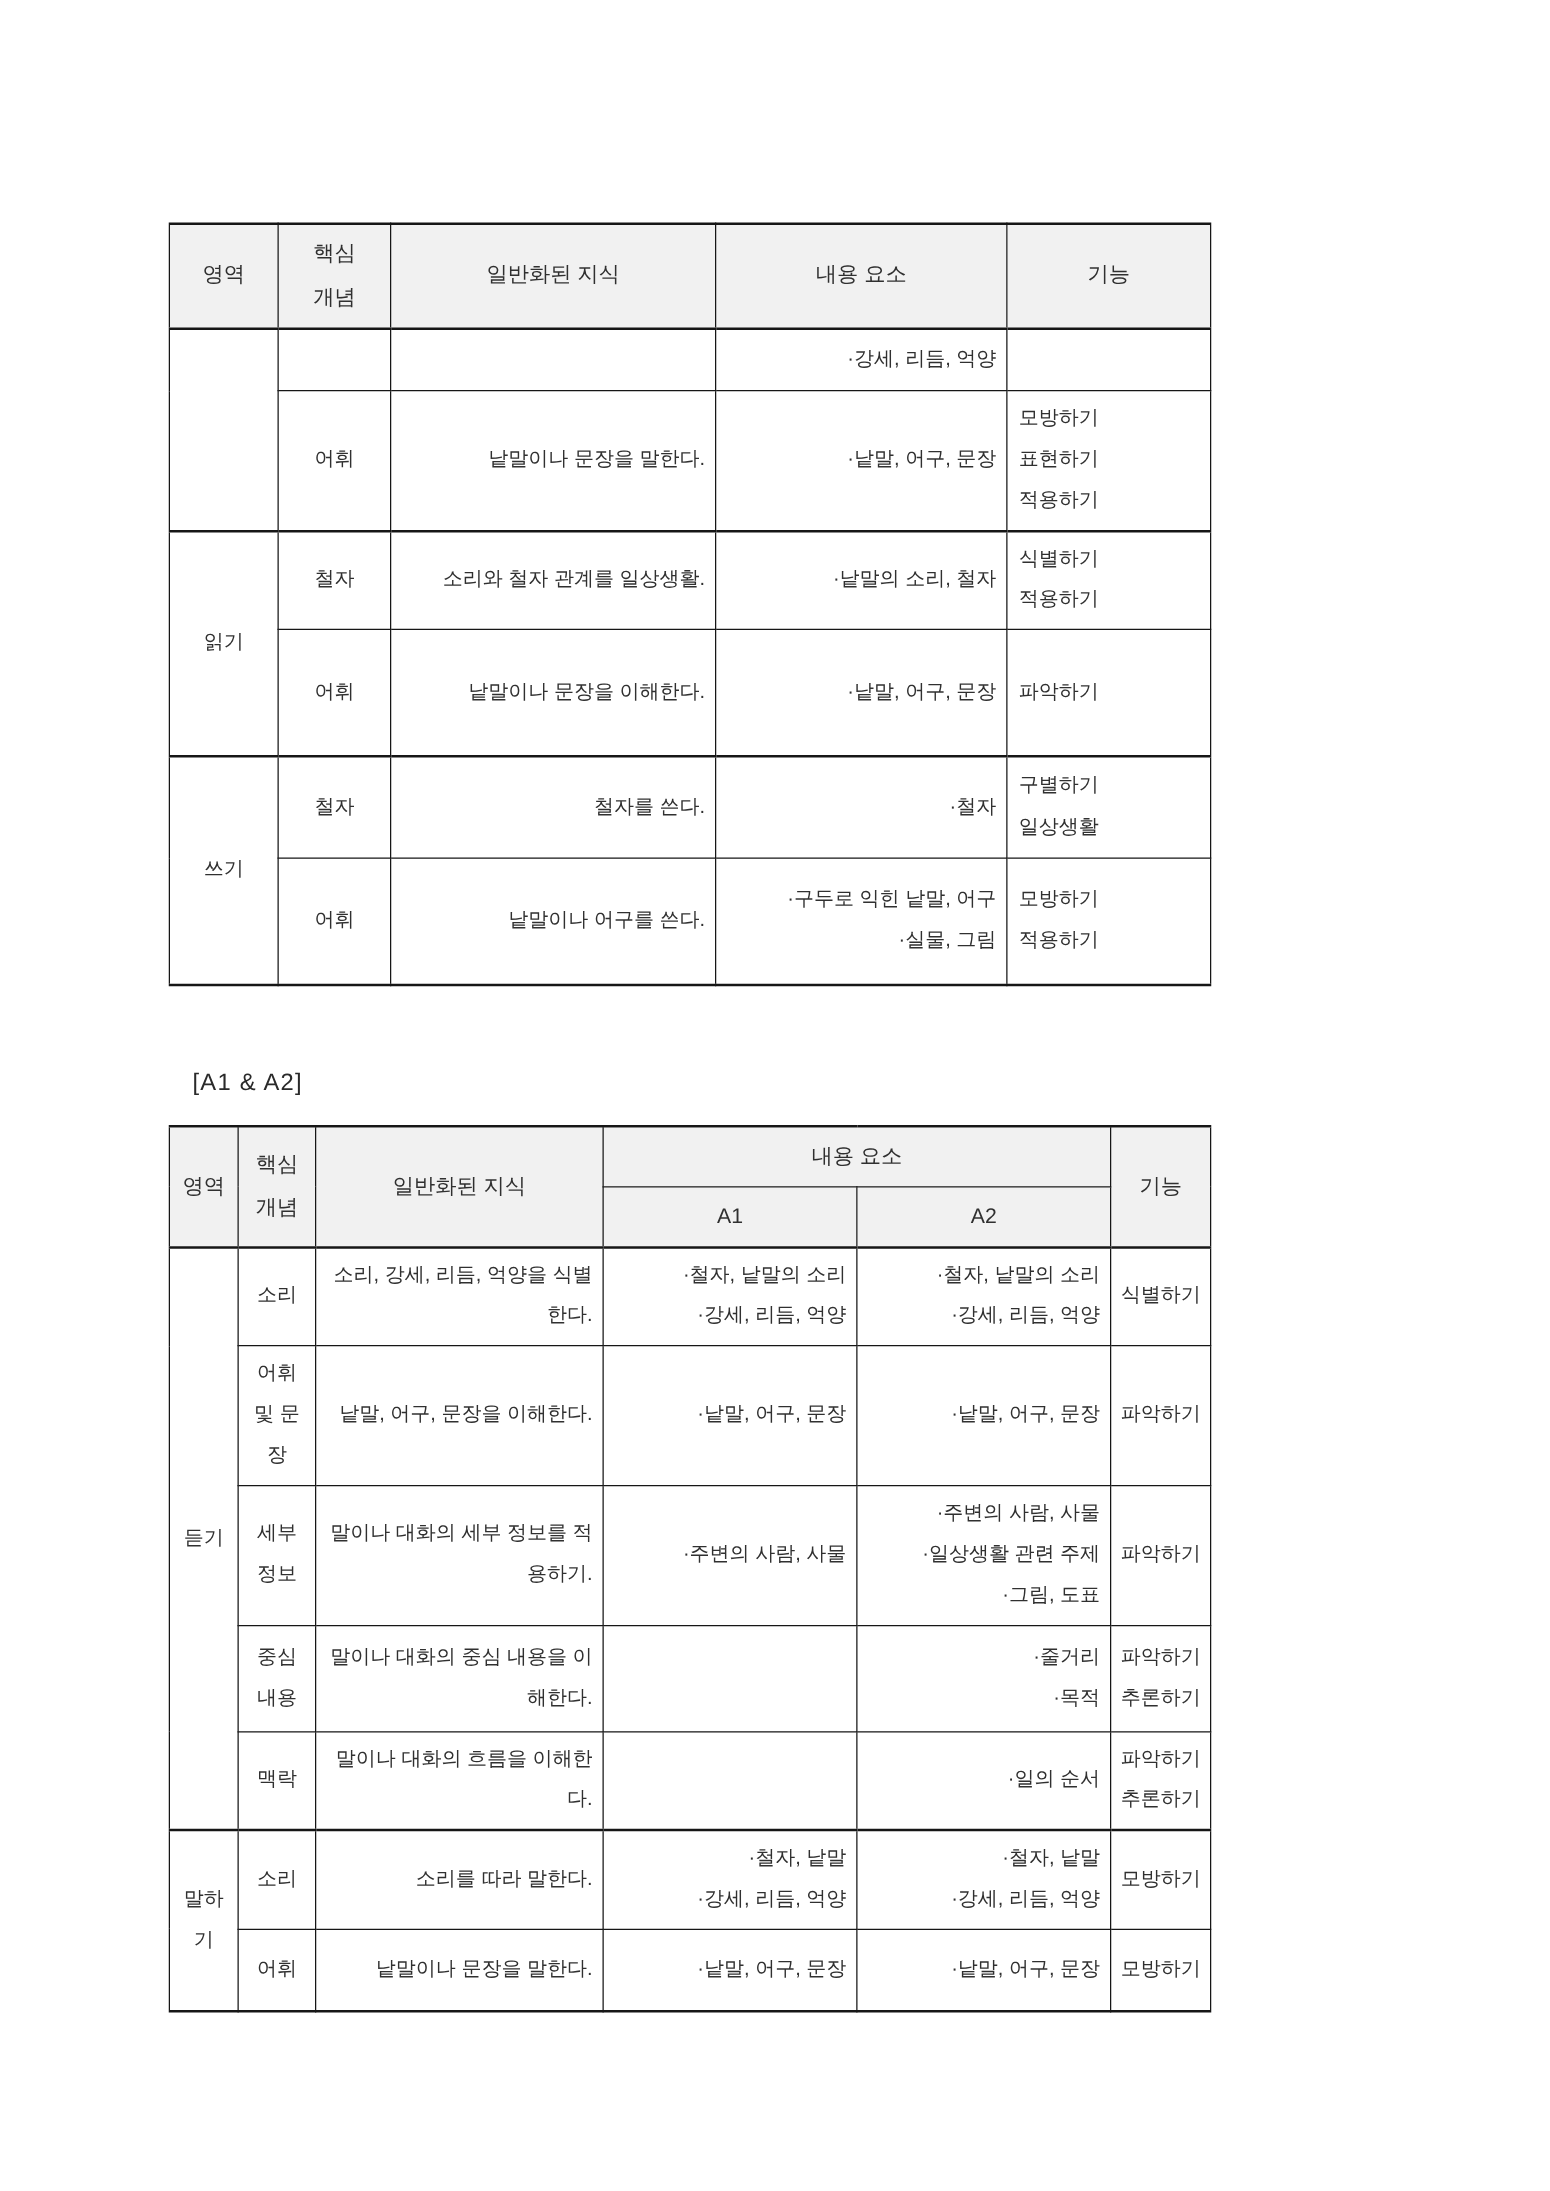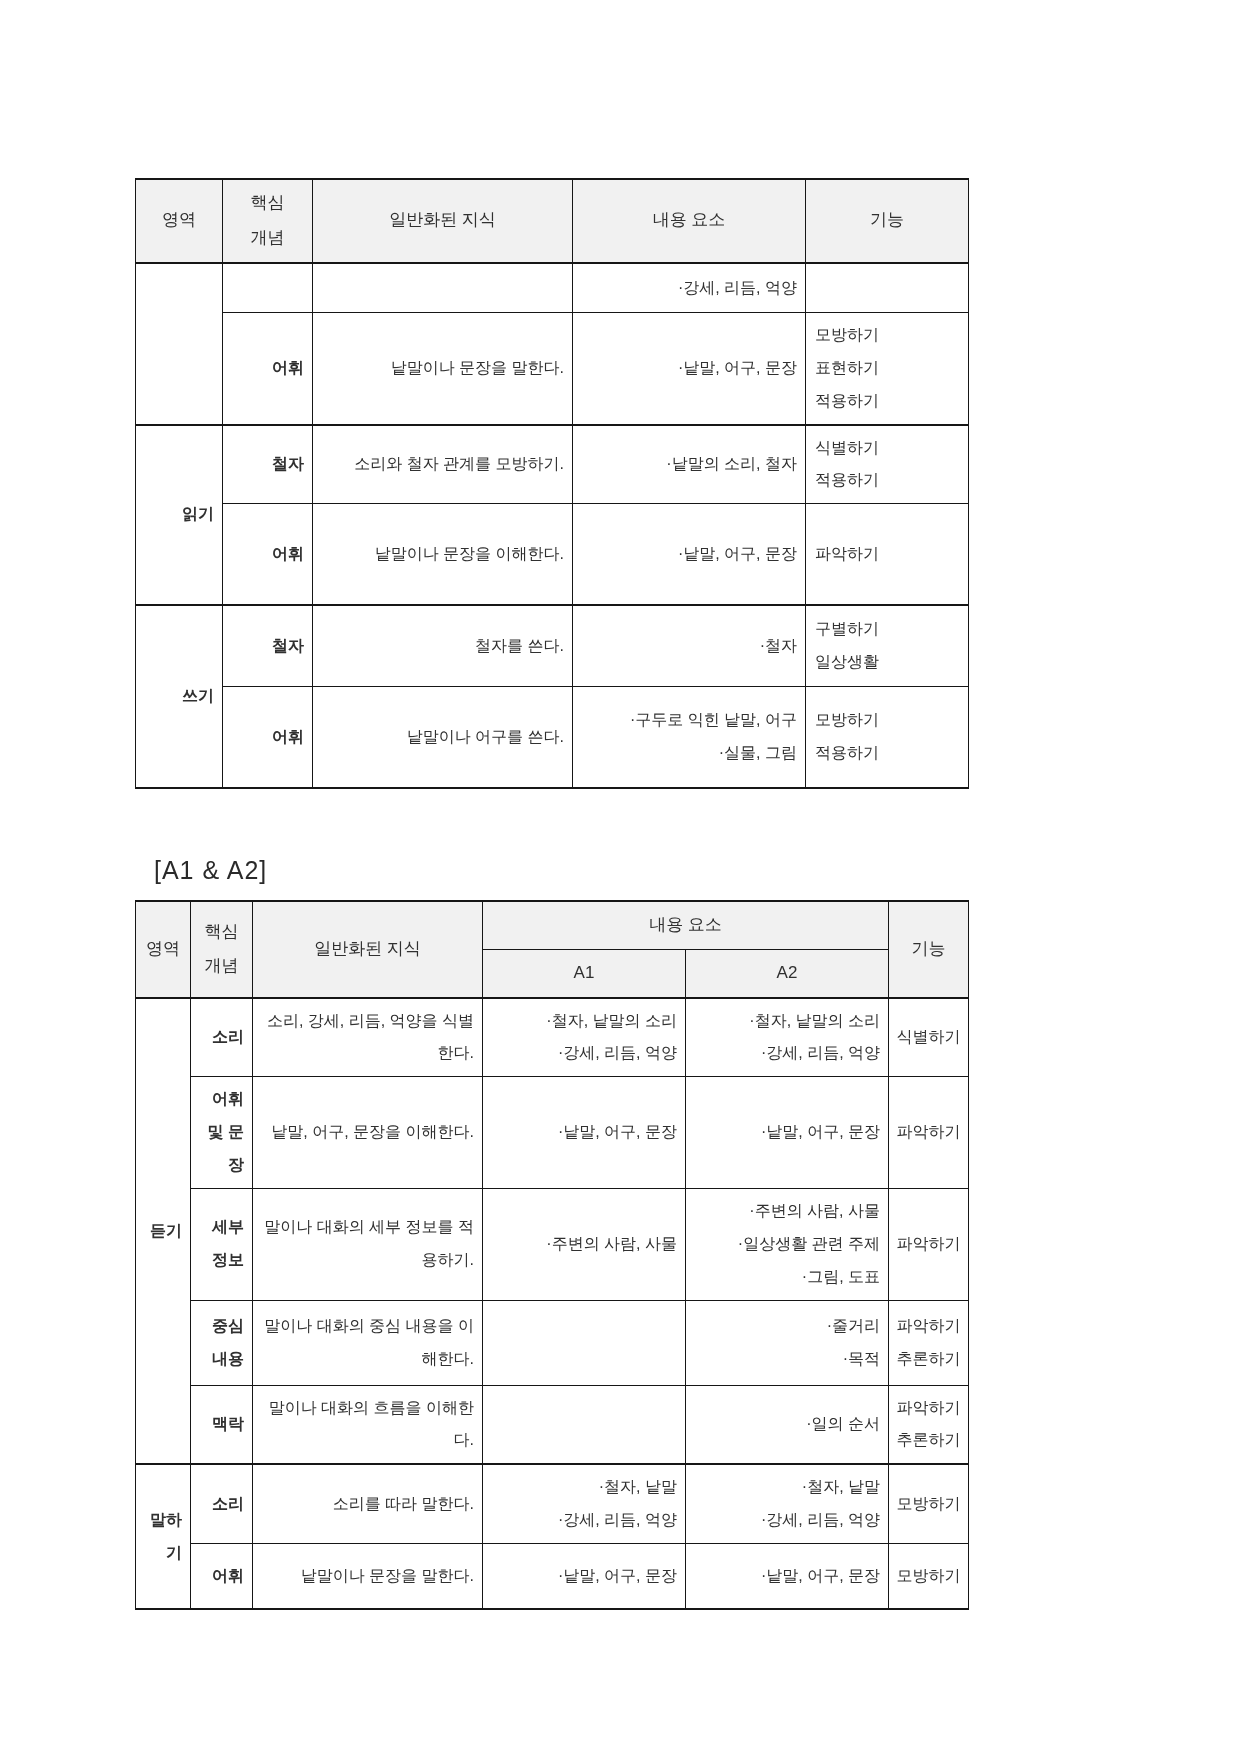--- a/index.html
+++ b/index.html
@@ -30,32 +30,32 @@
     padding: 6px 8px;
     overflow: hidden;
   }
   .tbl th {
     background: #f1f1f1;
     font-weight: normal;
     font-size: 17px;
   }
   .tbl tbody tr:first-child td { border-top: 2px solid #161616; }
   .section-start td { border-top: 2px solid #161616; }
-  .c-area, .c-concept { text-align: right; padding-left: 3px; padding-right: 3px; font-weight: bold; }
+  .c-area, .c-concept { text-align: center; padding-left: 3px; padding-right: 3px; }
   .c-knowledge { text-align: right; padding-left: 10px; padding-right: 6px; }
   .c-content, .c-a1, .c-a2 { text-align: right; padding-left: 9px; padding-right: 4px; }
   .tbl1 { left: 135px; top: 178px; }
   .tbl1 .c-function { text-align: left; padding-left: 9px; }
   .tbl2 { left: 135px; top: 900px; }
   .tbl2 .c-function { text-align: center; padding-left: 2px; padding-right: 2px; }
   .section-title {
     position: absolute;
     left: 154px;
     top: 856px;
-    font-size: 25px;
+    font-size: 19px;
     letter-spacing: 1px;
     color: #2a2a2a;
   }
 </style>
 </head>
 <body>
 
 <div class="page">
 
   <table class="tbl tbl1">
@@ -88,21 +88,21 @@
         <td class="c-concept">어휘</td>
         <td class="c-knowledge">낱말이나 문장을 말한다.</td>
         <td class="c-content">·낱말, 어구, 문장</td>
         <td class="c-function">모방하기
 표현하기
 적용하기</td>
       </tr>
       <tr class="section-start" style="height:77px">
         <td class="c-area" rowspan="2">읽기</td>
         <td class="c-concept">철자</td>
-        <td class="c-knowledge">소리와 철자 관계를 모방하기.</td>
+        <td class="c-knowledge">소리와 철자 관계를 일상생활.</td>
         <td class="c-content">·낱말의 소리, 철자</td>
         <td class="c-function">식별하기
 적용하기</td>
       </tr>
       <tr style="height:101px">
         <td class="c-concept">어휘</td>
         <td class="c-knowledge">낱말이나 문장을 이해한다.</td>
         <td class="c-content">·낱말, 어구, 문장</td>
         <td class="c-function">파악하기</td>
       </tr>

